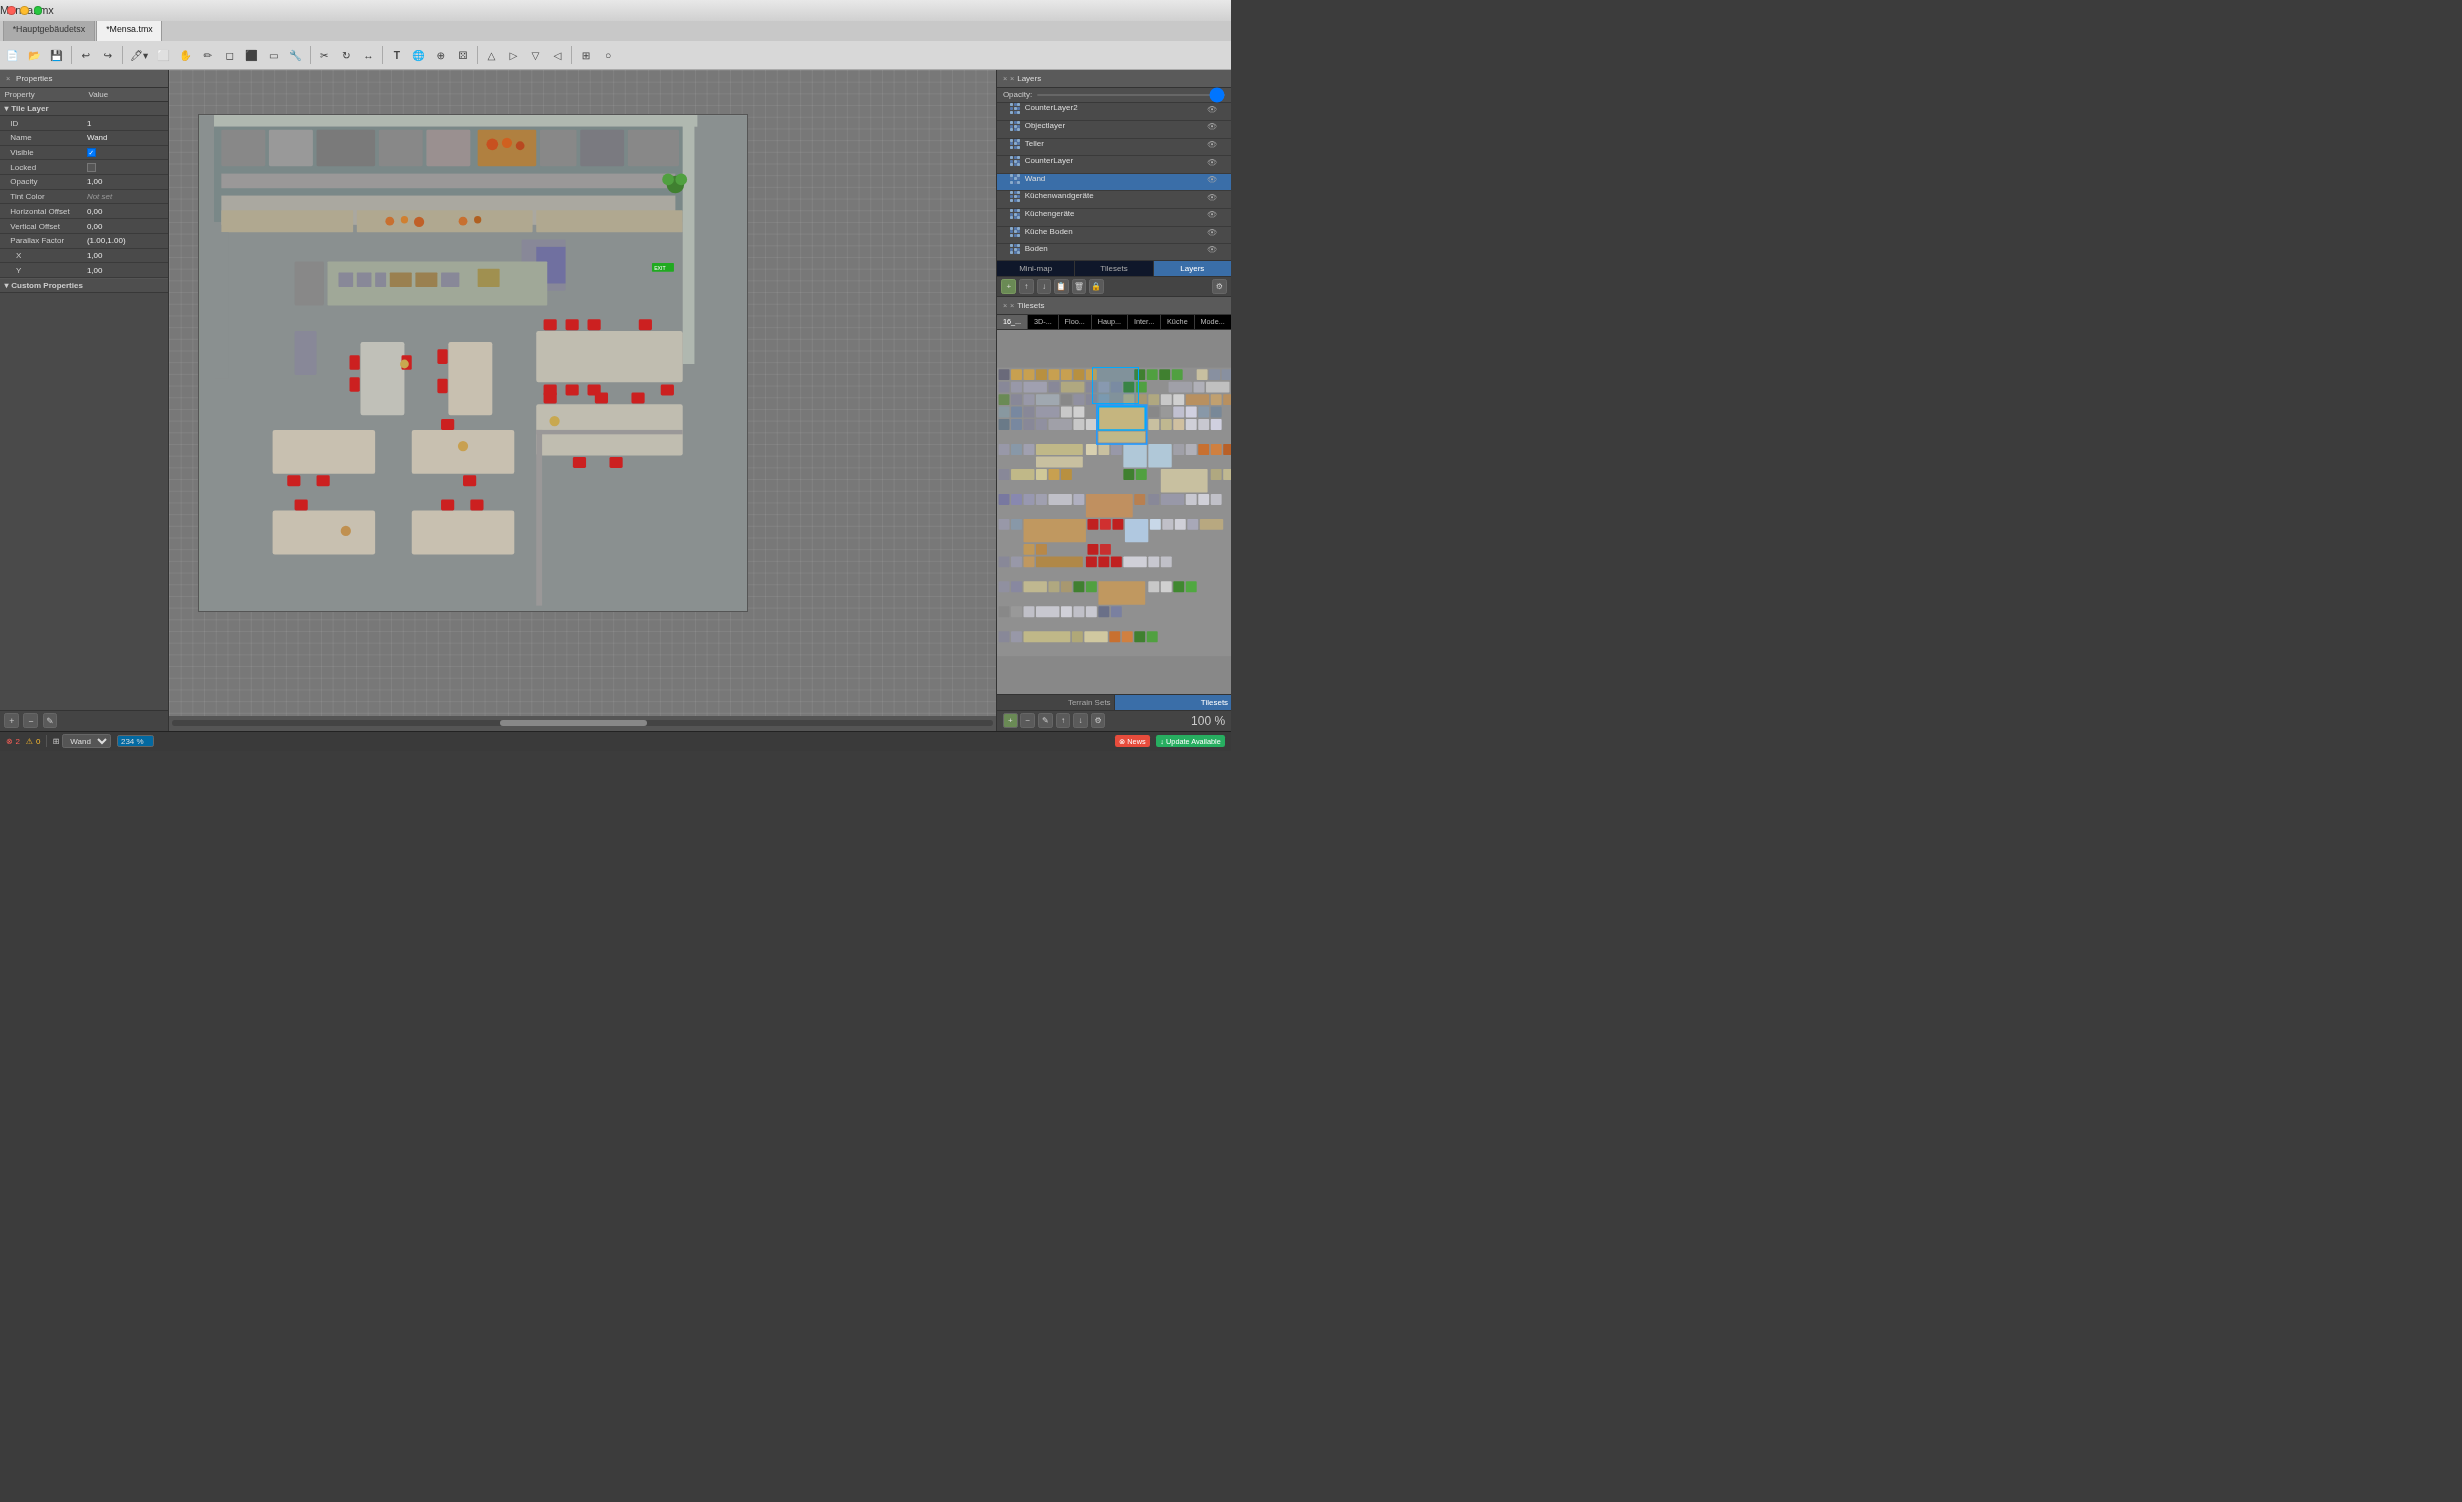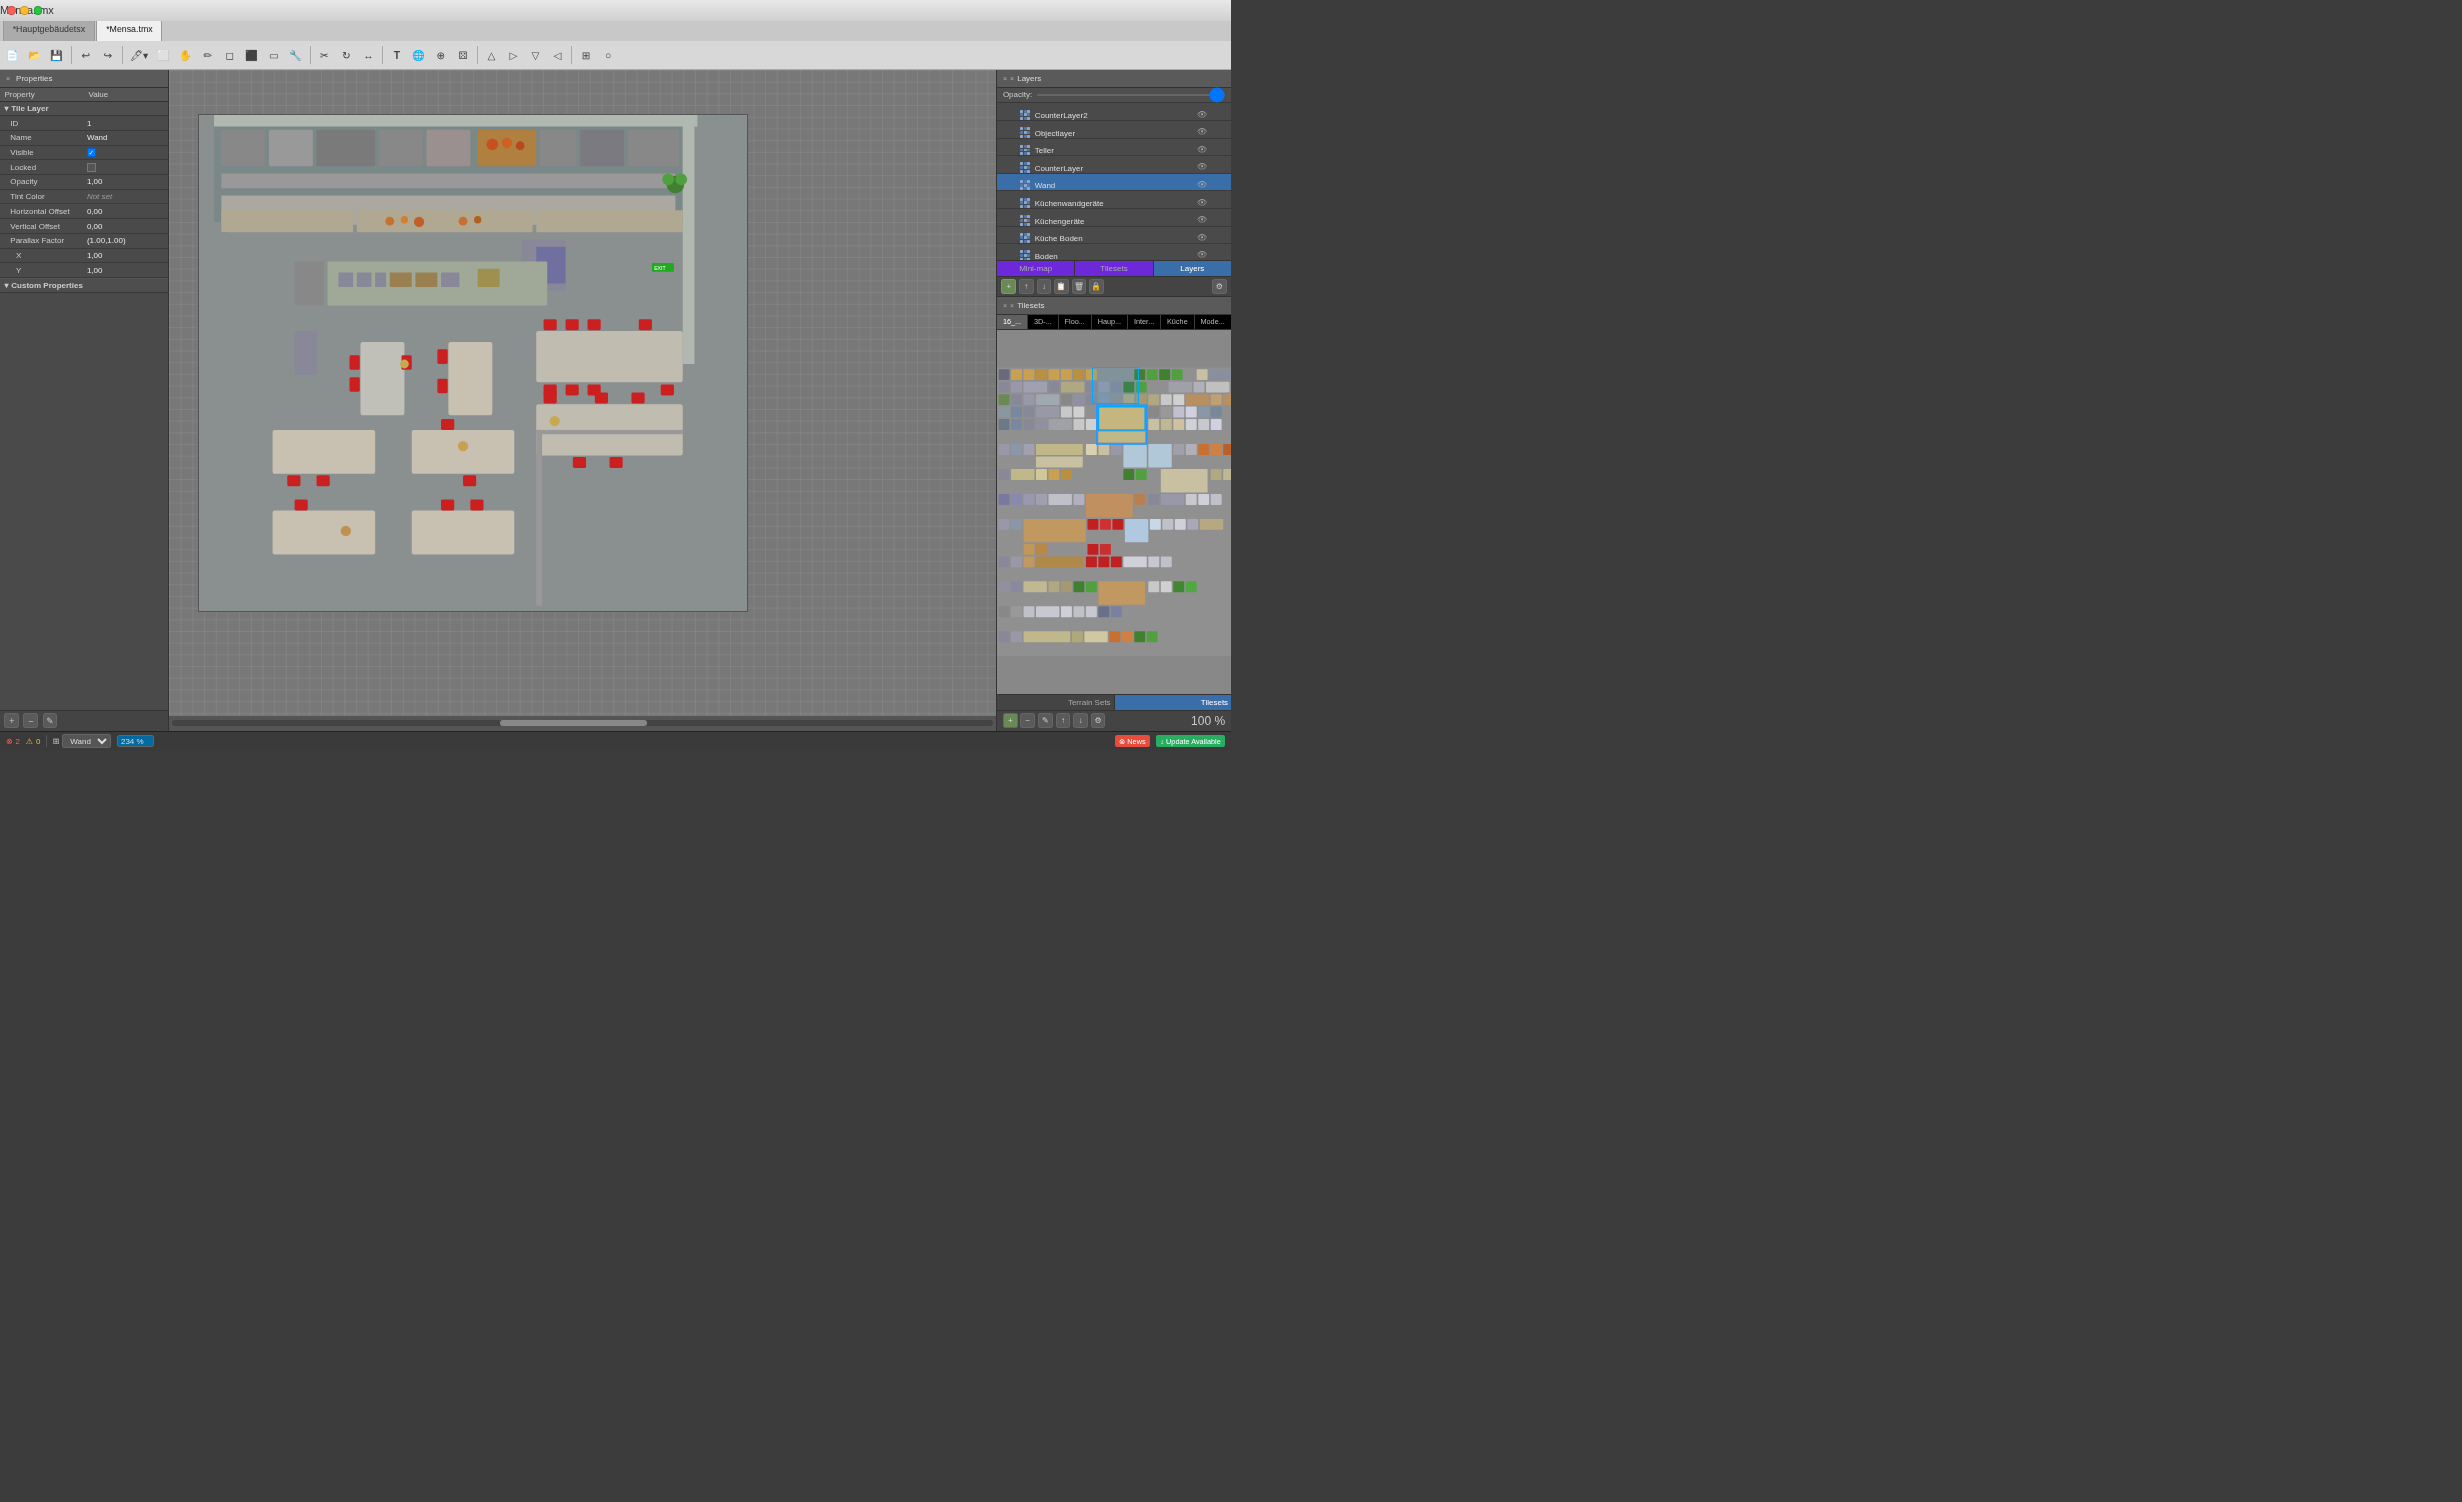--- a/index.html
+++ b/index.html
@@ -320,40 +320,40 @@
     #opacity-slider {
       flex: 1; height: 2.9px; background: #666; border-radius: 1.5px;
       appearance: none; cursor: pointer;
     }
     #layers-list {
       flex: 1;
       overflow-y: auto;
     }
     .layer-item {
       display: flex;
-      align-items: flex-end;
+      align-items: flex-start;
       height: 17.6px;
-      padding: 0 23px;
+      padding: 0 13px;
       border-bottom: 0.7px solid #3a3a3a;
       gap: 4.4px;
       cursor: pointer;
     }
     .layer-item.selected { background: #3a6ea8; }
     .layer-name {
       flex: 1; font-size: 8px; color: #ddd;
     }
     .layer-eye {
       width: 11.7px; height: 11.7px;
       display: flex; align-items: center; justify-content: center;
       font-size: 8px; color: #aaa; cursor: pointer;
     }
     #layers-tabs {
       display: flex;
       border-top: 0.7px solid #333;
-      background: #6d28d9;
+      background: #0f172a;
     }
     .layers-tab {
       flex: 1;
       text-align: center;
       padding: 2.9px 0;
       font-size: 8px;
       color: #aaa;
       cursor: pointer;
       border-right: 0.7px solid #333;
     }

